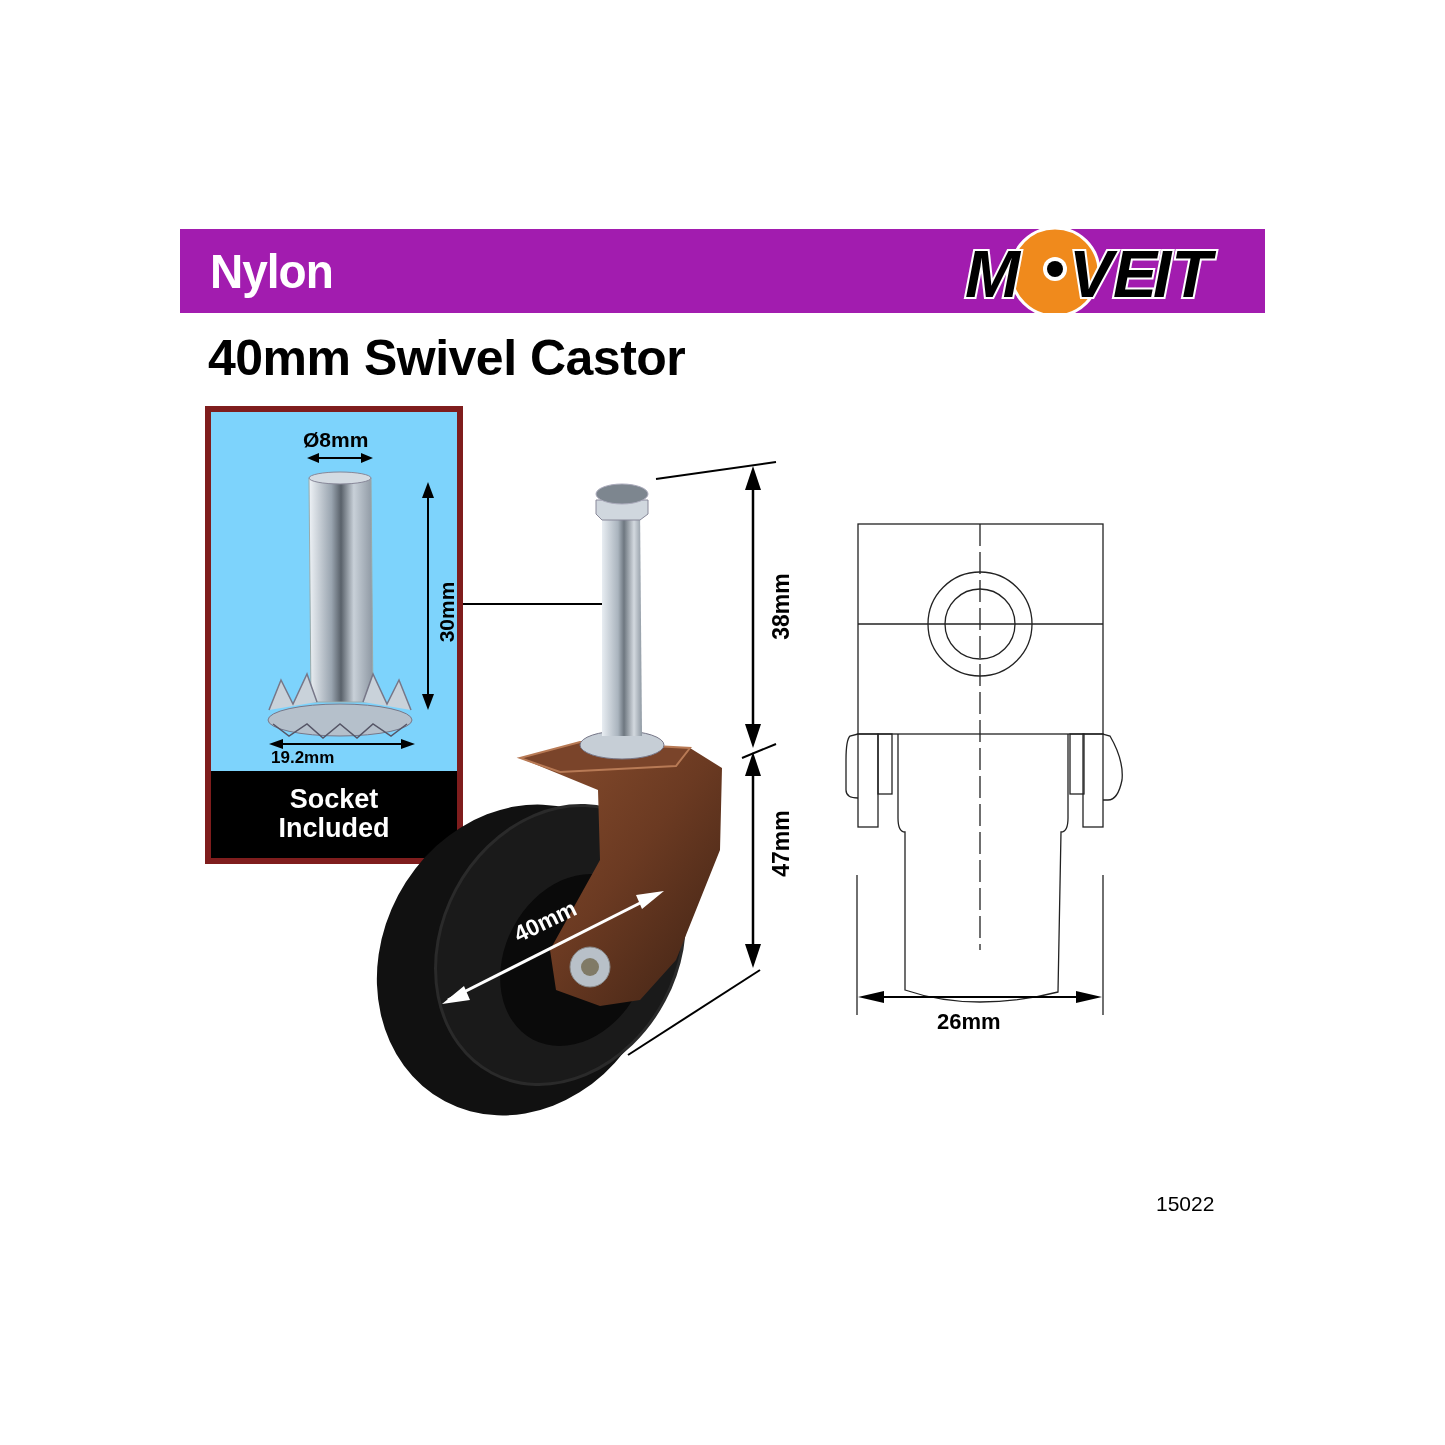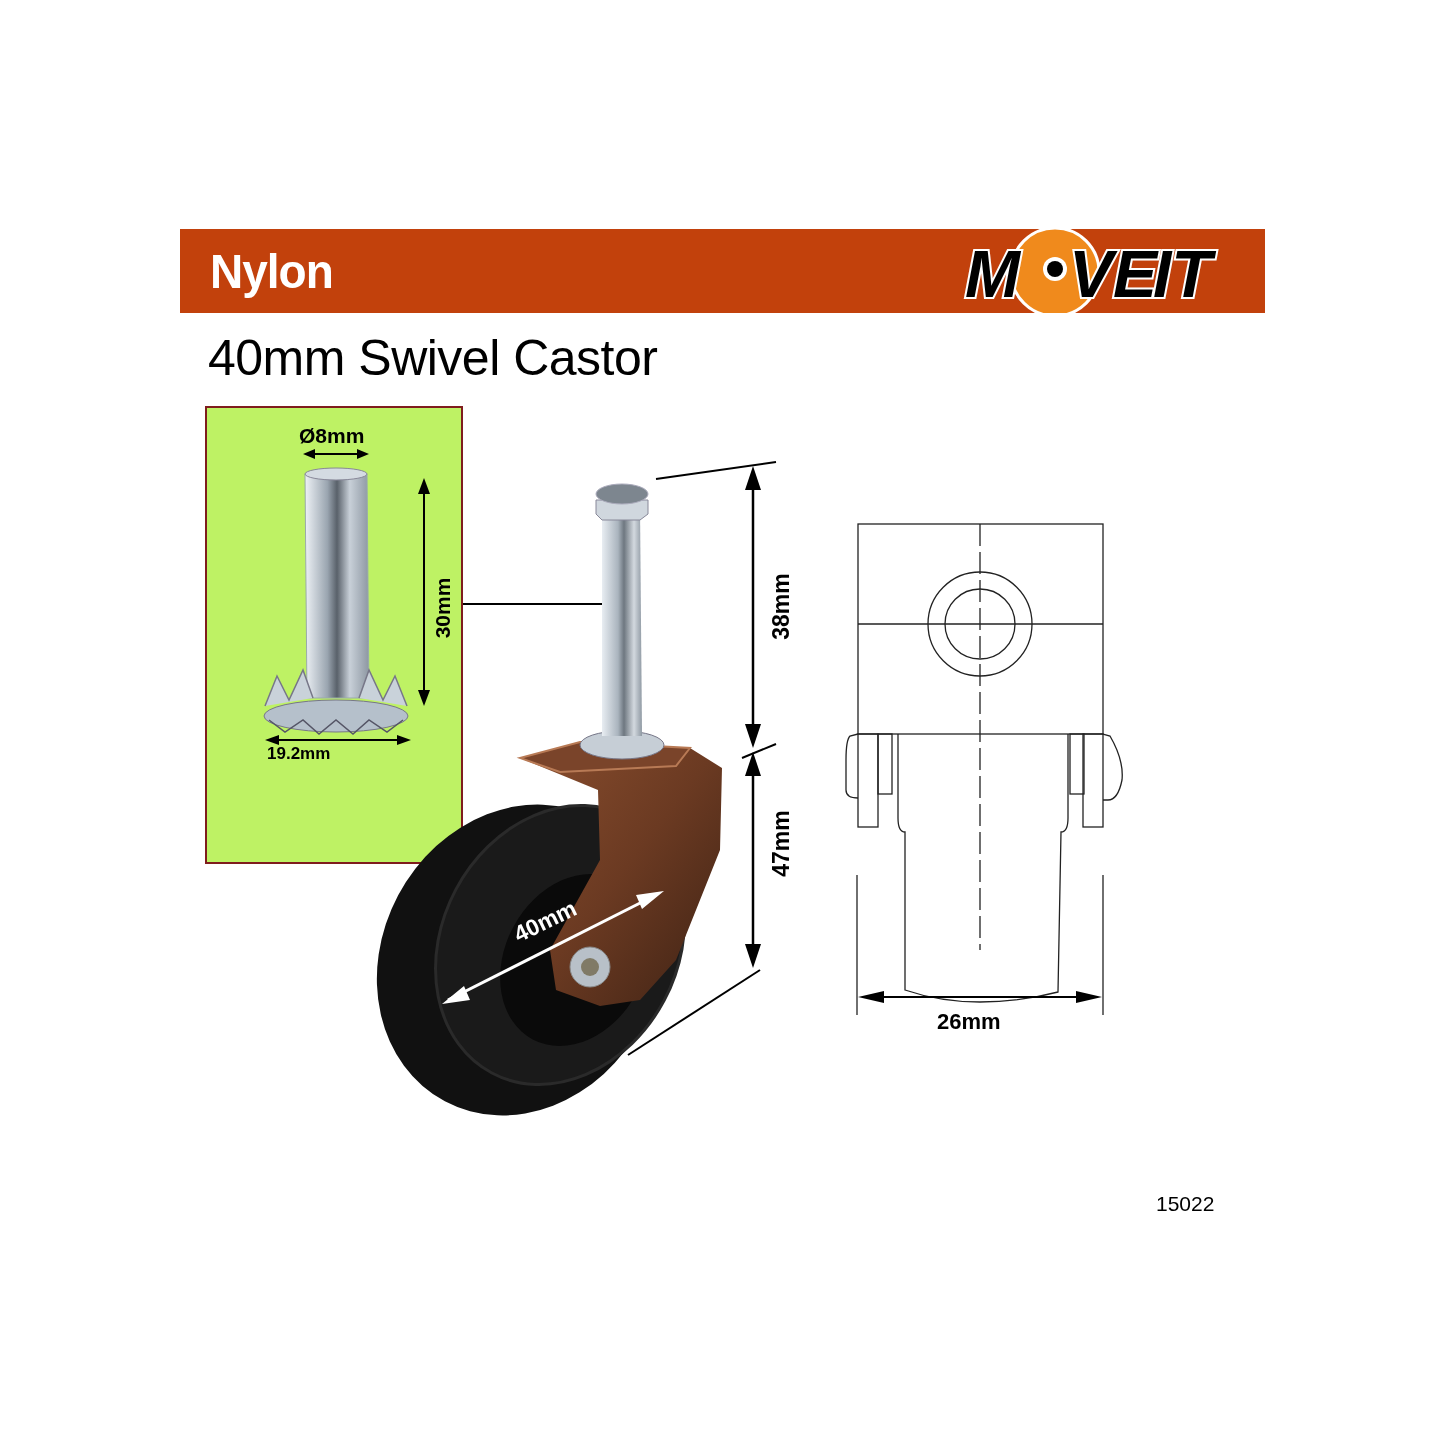--- a/index.html
+++ b/index.html
@@ -1,22 +1,22 @@
 <!DOCTYPE html>
 <html><head>
 <meta charset="utf-8">
 <style>
   html,body{margin:0;padding:0;background:#fff;}
   body{width:1445px;height:1445px;position:relative;overflow:hidden;font-family:"Liberation Sans","DejaVu Sans",sans-serif;}
   .abs{position:absolute;}
-  .header-bar{left:180px;top:229px;width:1085px;height:84px;background:#c2410c;}
+  .header-bar{left:180px;top:229px;width:1085px;height:84px;background:#a21caf;}
   .material{left:30px;top:10px;color:#fff;font-size:46px;font-weight:700;letter-spacing:-1px;line-height:64px;transform:scaleY(1.05);}
   .logo{right:38px;top:0;height:84px;width:270px;}
-  .title{left:208px;top:323px;font-size:50px;font-weight:400;color:#000;letter-spacing:-0.5px;line-height:70px;}
-  .socket-box{left:205px;top:406px;width:258px;height:458px;border:2px solid #7f1d1d;box-sizing:border-box;background:#bef264;}
+  .title{left:208px;top:323px;font-size:50px;font-weight:700;color:#000;letter-spacing:-0.5px;line-height:70px;}
+  .socket-box{left:205px;top:406px;width:258px;height:458px;border:6px solid #7f1d1d;box-sizing:border-box;background:#7dd3fc;}
   .socket-footer{left:0;bottom:0;width:100%;height:87px;background:#000;color:#fff;text-align:center;font-weight:700;font-size:27px;line-height:29px;padding-top:14px;box-sizing:border-box;}
   .lbl{font-weight:700;color:#000;}
   .vtxt{transform:rotate(-90deg);transform-origin:center;white-space:nowrap;}
   .code{left:1156px;top:1192px;font-size:21px;font-weight:400;}
 </style>
 </head>
 <body>
 
 <div class="abs header-bar">
   <div class="abs material">Nylon</div>
@@ -58,20 +58,24 @@
     <path d="M62 312 L78 324 L96 312 L112 326 L129 312 L146 326 L162 312 L180 324 L196 312" fill="none" stroke="#556" stroke-width="1.5"></path>
 
     <line x1="217" y1="78" x2="217" y2="290" stroke="#000" stroke-width="2"></line>
     <path d="M217 70 L211 86 L223 86Z M217 298 L211 282 L223 282Z" fill="#000"></path>
 
     <line x1="64" y1="332" x2="198" y2="332" stroke="#000" stroke-width="2"></line>
     <path d="M58 332 L72 327 L72 337Z M204 332 L190 327 L190 337Z" fill="#000"></path>
   </svg>
   <div class="abs lbl vtxt" style="left:206px;top:188px;font-size:21px;">30mm</div>
   <div class="abs lbl" style="left:60px;top:336px;font-size:17px;">19.2mm</div>
+  <div class="abs socket-footer">
+    <div>Socket</div>
+    <div>Included</div>
+  </div>
 </div>
 
 <svg class="abs" style="left:0;top:0;" width="1445" height="1445">
   <defs>
     <linearGradient id="stem" x1="0" x2="1">
       <stop offset="0" stop-color="#e8edf2"></stop>
         <stop offset="0.4" stop-color="#aab4be"></stop>
       <stop offset="0.55" stop-color="#6e7780"></stop>
         <stop offset="0.8" stop-color="#d3d9df"></stop>
         <stop offset="1" stop-color="#8f99a3"></stop>

